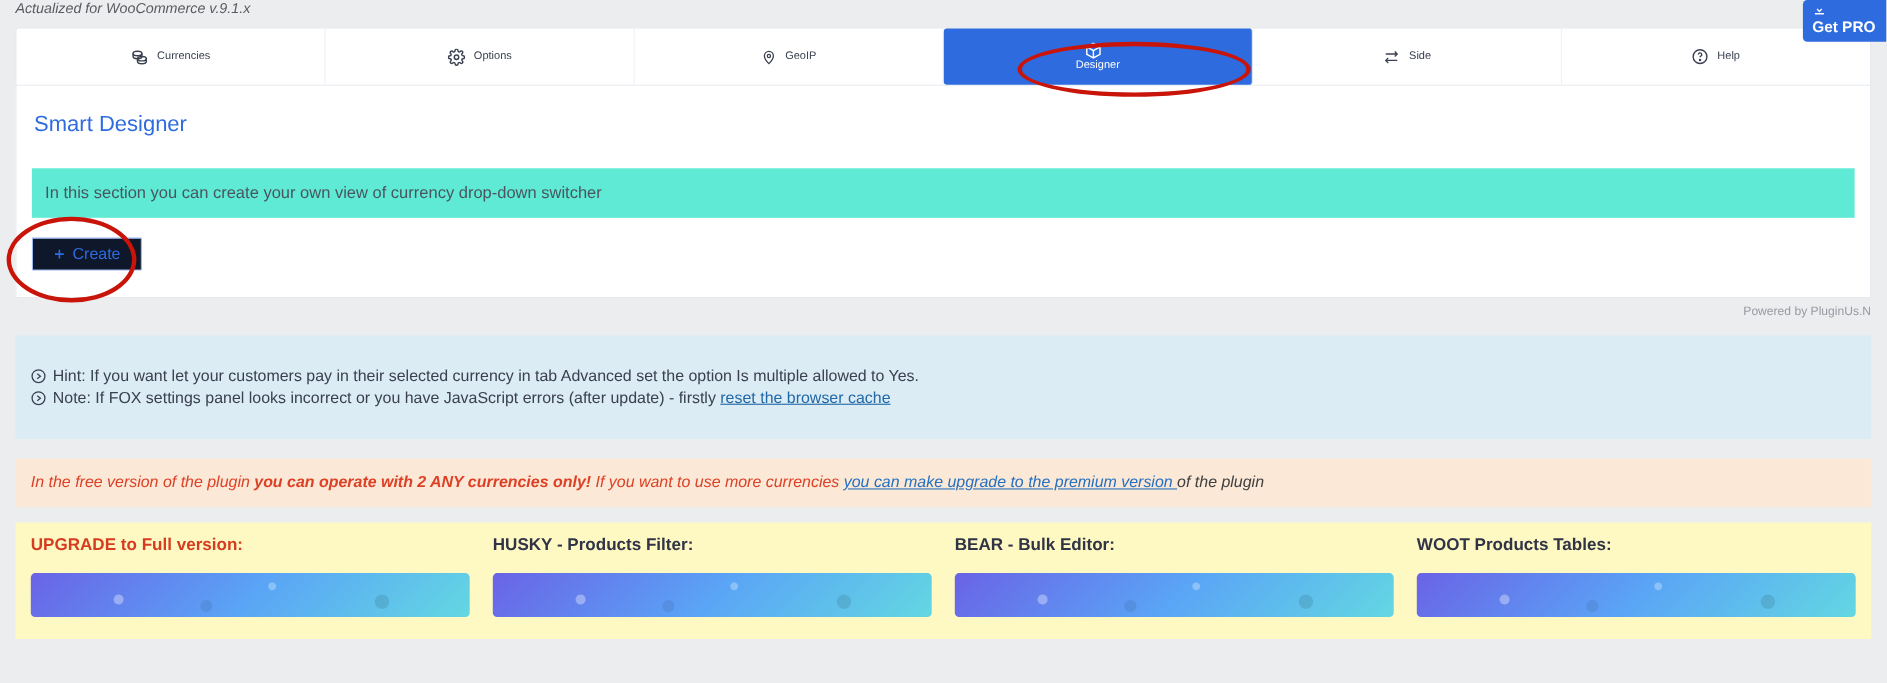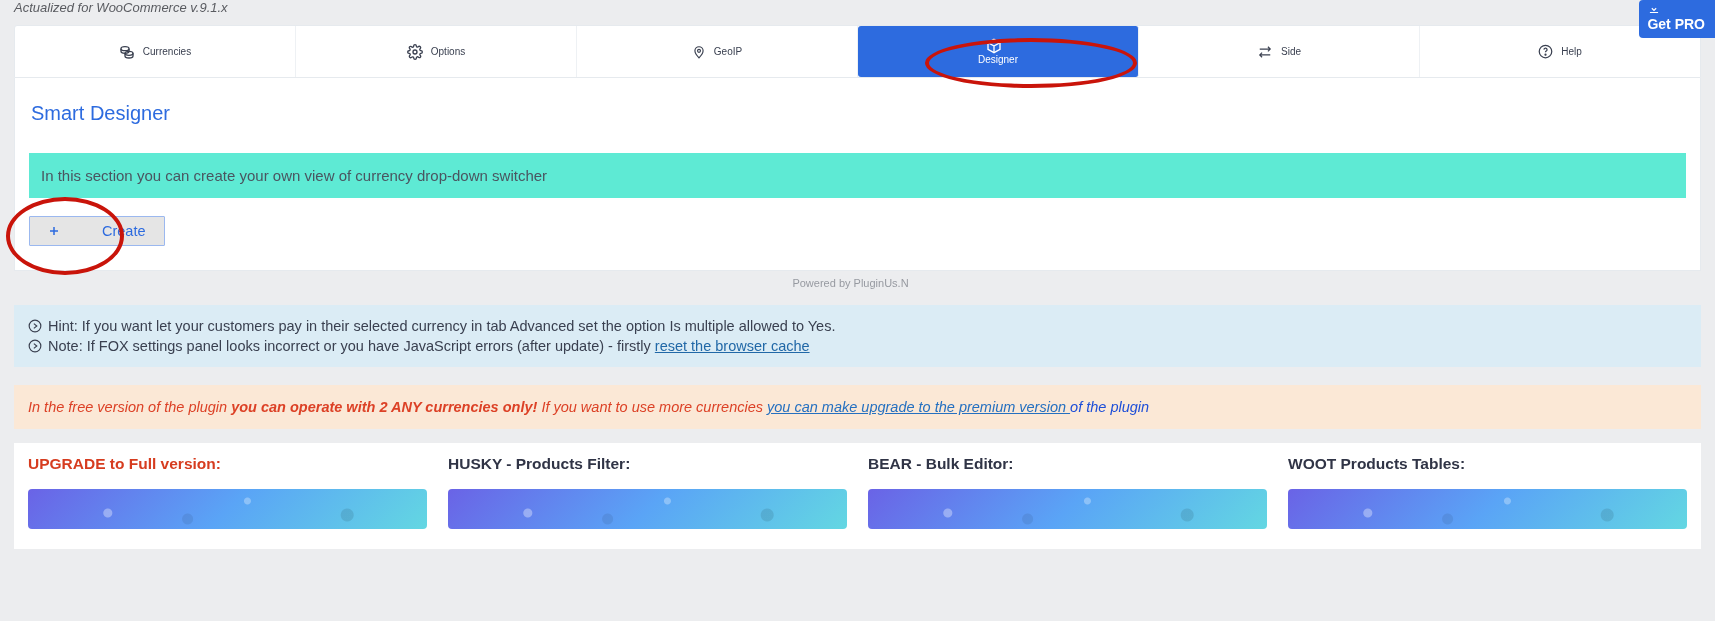--- a/index.html
+++ b/index.html
@@ -47,46 +47,46 @@
     padding:18px 14px 24px 14px;
   }
   .page-title { color:#2d6bdf; font-size:20px; margin:6px 0 28px 2px;}
   .green-box {
     background:#5eead4; color:#4a5560; padding:14px 12px; font-size:15px;
   }
   .create-btn {
     display:inline-flex; align-items:center;
     margin-top:18px;
     border:1px solid #9bb8ef; color:#2d6bdf;
-    background:#e5e5e5; font-size:14.5px; padding:6px 18px;
-    cursor:pointer; border-radius:1px;gap:36px;
+    background:#0f172a; font-size:14.5px; padding:6px 18px;
+    cursor:pointer; border-radius:1px;
   }
   .create-btn svg { margin-right:6px;}
   .powered {
-    text-align:center; font-size:11px; color:#979aa1;
+    text-align:right; font-size:11px; color:#979aa1;
     margin:6px 14px 0 0;
   }
   
   .info-box {
-    margin:16px 14px 0 14px; background:#dbecf5; padding:9px 14px;
+    margin:16px 14px 0 14px; background:#dbecf5; padding:25px 14px;
     color:#3a4050; font-size:14.5px;
   }
   .info-line { display:flex; align-items:center; margin:4px 0;}
   .info-line svg { margin-right:6px; flex-shrink:0;}
   .link-style { color:#2168a7; text-decoration:underline; cursor:pointer;}
   .warn-box {
     margin:18px 14px 0 14px; background:#fbe8d6; padding:14px 14px;
     color:#dc4126; font-style:italic; font-size:14.5px;
   }
   .warn-box b { font-weight:700;text-align:center;}
   .warn-link { color:#2570c0; text-decoration:underline; cursor:pointer;}
-  .warn-tail { color:#1d4ed8;}
+  .warn-tail { color:#404040;}
   
   .promos {
-    margin:14px 14px 0 14px; background:#ffffff; padding:12px 14px 20px 14px;
+    margin:14px 14px 0 14px; background:#fef9c3; padding:12px 14px 20px 14px;
     display:grid; grid-template-columns:repeat(4,1fr); gap:21px;
   }
   .promo h3 { font-size:15.5px; font-weight:700; margin:0 0 16px 0;}
   .promo.first h3 { color:#d63c1f;}
   .promo-img {
     height:40px; border-radius:4px;
     background:linear-gradient(135deg,#6a63e6 0%,#5aa4f6 50%,#63d7e2 100%);
     position:relative; overflow:hidden;
   }
   .promo-img::after{

